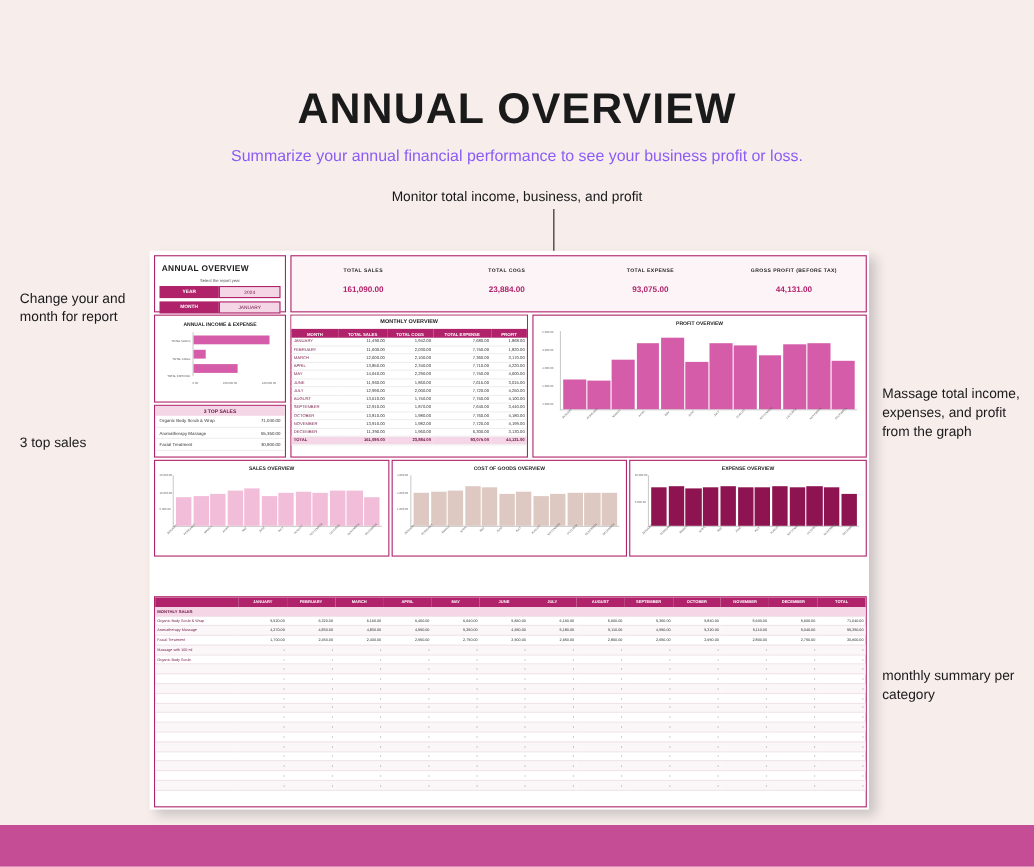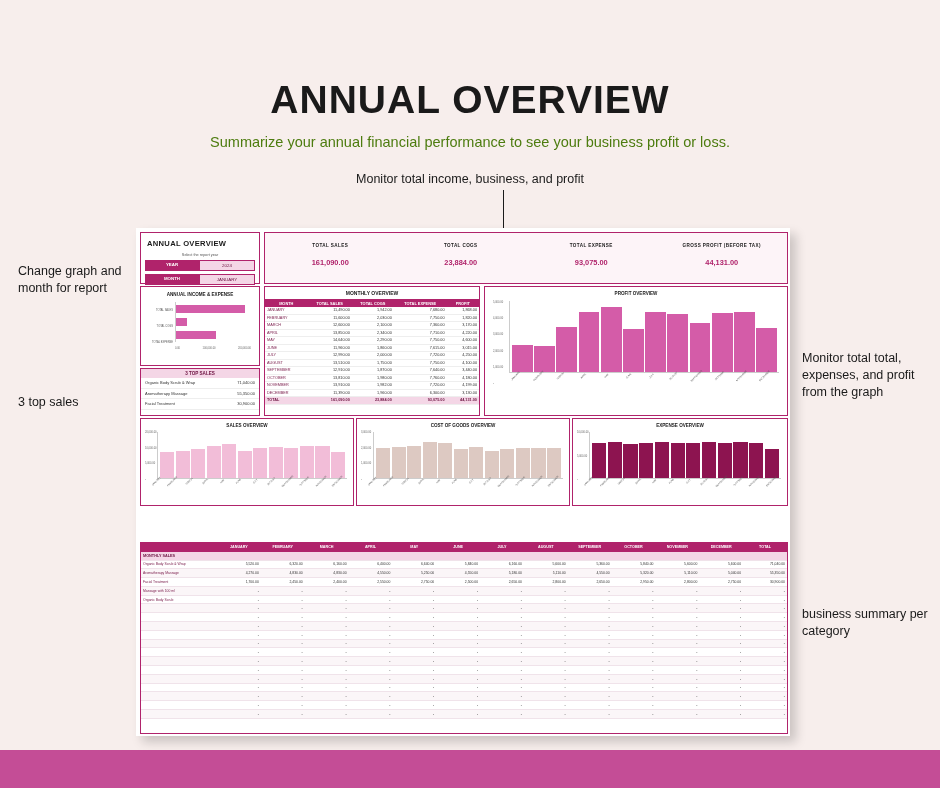--- a/index.html
+++ b/index.html
@@ -8,21 +8,21 @@
     background:#f7eeec;
     font-family:"Liberation Sans", sans-serif;
     position:relative;overflow:hidden;
   }
   .page-title{
     position:absolute;top:78px;left:0;width:940px;text-align:center;
     font-size:39px;font-weight:bold;letter-spacing:1px;color:#1a1a1a;
   }
   .page-subtitle{
     position:absolute;top:134px;left:0;width:940px;text-align:center;
-    font-size:14.5px;color:#4d7c0f;
+    font-size:14.5px;color:#8b5cf6;
   }
   .caption-top{
     position:absolute;top:172px;left:0;width:940px;text-align:center;
     font-size:12.5px;color:#1a1a1a;
   }
   .pointer-line{
     position:absolute;left:503px;top:190px;width:1px;height:46px;background:#1a1a1a;
   }
   .note{position:absolute;font-size:12.5px;color:#1a1a1a;line-height:1.35;}
   .note-left-1{left:18px;top:263px;width:120px;}
@@ -102,24 +102,24 @@
   .footer-bar{position:absolute;left:0;bottom:0;width:940px;height:38px;background:#c44d96;}
 </style>
 </head>
 <body>
 
 <div class="page-title">ANNUAL OVERVIEW</div>
 <div class="page-subtitle">Summarize your annual financial performance to see your business profit or loss.</div>
 <div class="caption-top">Monitor total income, business, and profit</div>
 <div class="pointer-line"></div>
 
-<div class="note note-left-1">Change graph and month for report</div>
+<div class="note note-left-1">Change your and month for report</div>
 <div class="note note-left-2">3 top sales</div>
-<div class="note note-right-1">Monitor total total, expenses, and profit from the graph</div>
-<div class="note note-right-2">business summary per category</div>
+<div class="note note-right-1">Massage total income, expenses, and profit from the graph</div>
+<div class="note note-right-2">monthly summary per category</div>
 
 <div class="sheet">
 
   <div class="panel hdr-left">
     <div class="t">ANNUAL OVERVIEW</div>
     <div class="sel-label">Select the report year</div>
     <div class="yr-row">
       <div class="k">YEAR</div>
       <div class="v">2024</div>
     </div>

